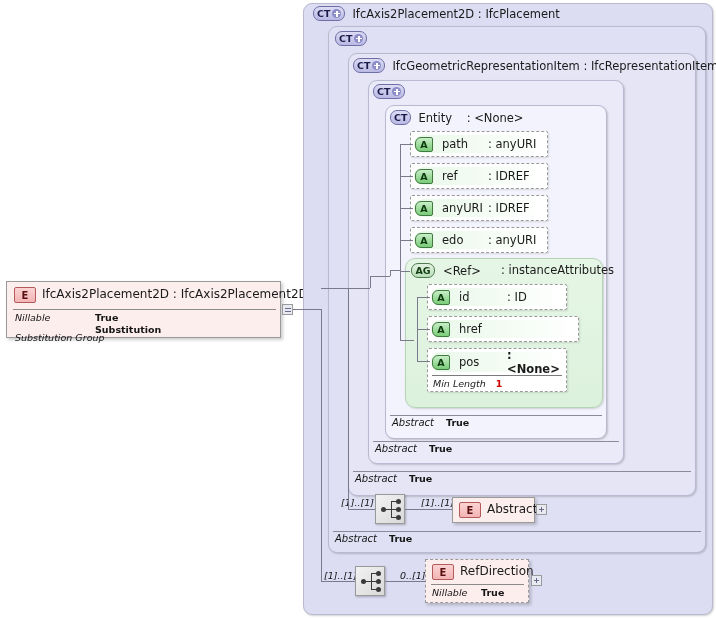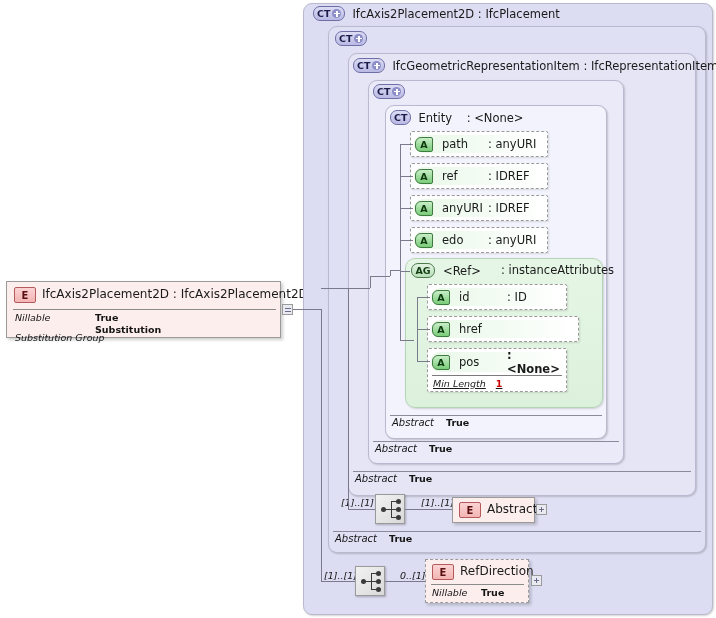--- a/index.html
+++ b/index.html
@@ -94,21 +94,20 @@
     box-sizing:border-box;
     flex:0 0 auto;
   }
   .attr-name{margin-left:9px;font-size:11.5px;}
   .attr-type{position:absolute;font-size:11.5px;}
 
   
   .facet-row{
     position:absolute;display:flex;align-items:center;
     font-size:9.5px;
-    text-decoration:underline;
   }
   .facet-row .fname{font-style:italic;color:#222;}
   .facet-row .fval{color:#cc0000;font-weight:bold;margin-left:10px;}
   .facet-rule{position:absolute;height:1px;background:#7b7b7b;}
 
   
   .abstract-row{position:absolute;display:flex;align-items:center;font-size:10px;white-space:nowrap;}
   .abstract-row .aname{font-style:italic;color:#151515;}
   .abstract-row .aval{margin-left:12px;font-weight:bold;font-size:9.5px;color:#151515;}
   .abstract-rule{position:absolute;height:1px;background:#8a8a9a;}

